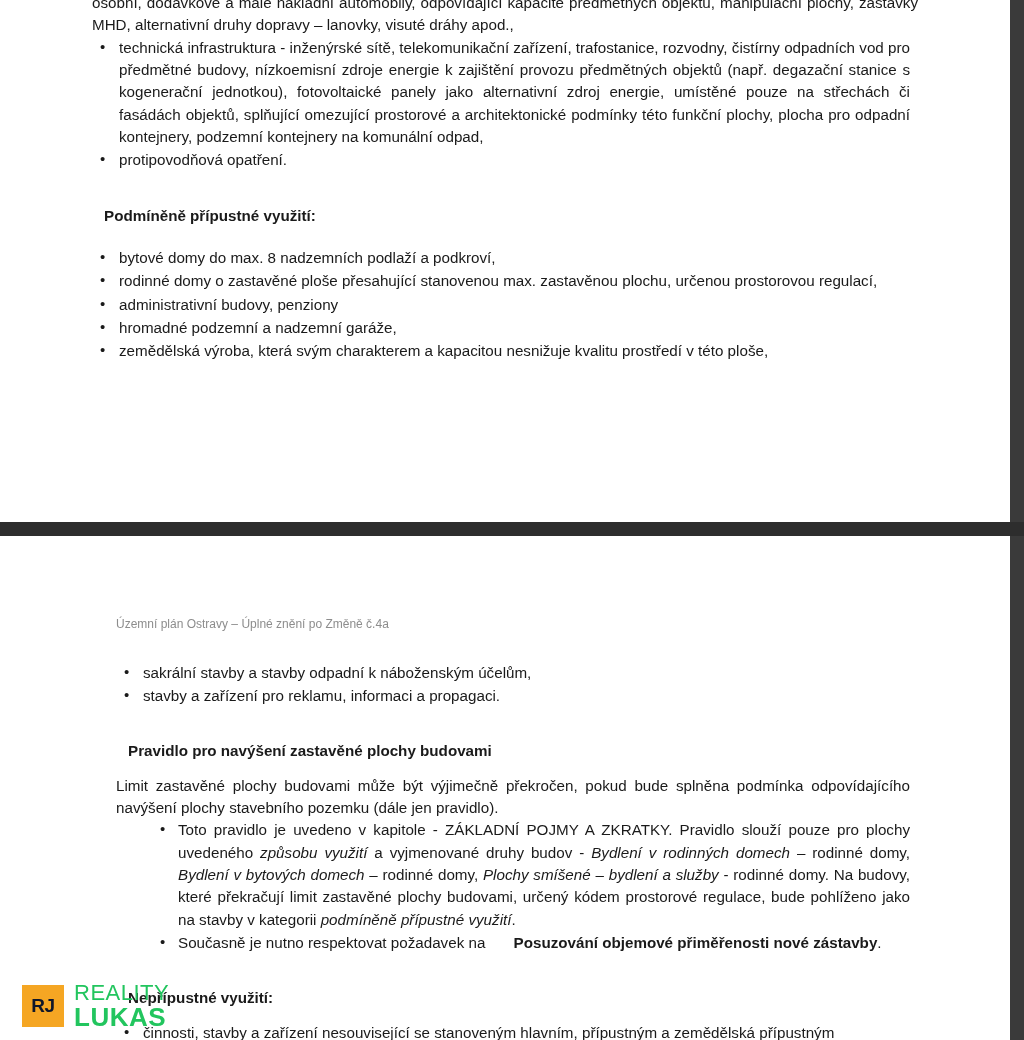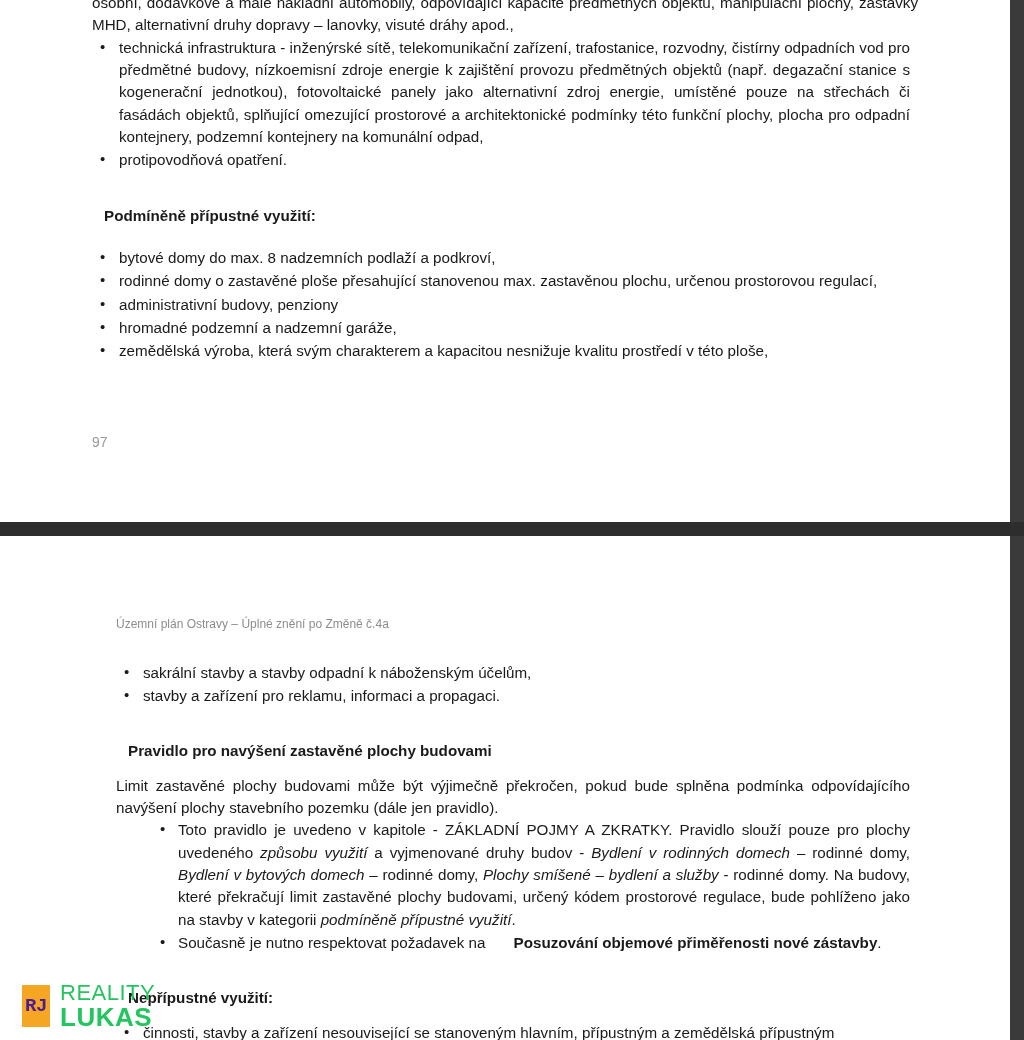--- a/index.html
+++ b/index.html
@@ -115,31 +115,30 @@
   .bold { font-weight: bold; }
   .watermark {
     position: absolute;
     left: 22px;
     bottom: 10px;
     display: flex;
     align-items: center;
     gap: 10px;
   }
   .wm-badge {
-    width: 28px;
+    width: 42px;
     height: 42px;
     background: #f5a623;
-    color: #4c1d95;
+    color: #0f172a;
     font-weight: bold;
     font-size: 19px;
     display: flex;
     align-items: center;
     justify-content: center;
     letter-spacing: -0.5px;
-    font-family: Liberation Mono, monospace;
   }
   .wm-text {
     line-height: 1.0;
     color: #22c55e;
   }
   .wm-top {
     font-size: 22px;
     letter-spacing: 0.5px;
   }
   .wm-bottom {
@@ -176,21 +175,20 @@
         <li class="bullet">bytové domy do max. 8 nadzemních podlaží a podkroví,</li>
         <li class="bullet">rodinné domy o zastavěné ploše přesahující stanovenou max. zastavěnou plochu, určenou prostorovou regulací,</li>
         <li class="bullet">administrativní budovy, penziony</li>
         <li class="bullet">hromadné podzemní a nadzemní garáže,</li>
         <li class="bullet">zemědělská výroba, která svým charakterem a kapacitou nesnižuje kvalitu prostředí v této ploše,</li>
       </ul>
 
       <div class="sp-40"></div>
       <div class="sp-28"></div>
 
-      <p class="page-number">97</p>
     </div>
   </div>
 
   <div class="page-gap"></div>
 
   <div class="page page-2">
     <div class="content-2">
 
       <div class="sp-40"></div>
       <div class="sp-28"></div>

